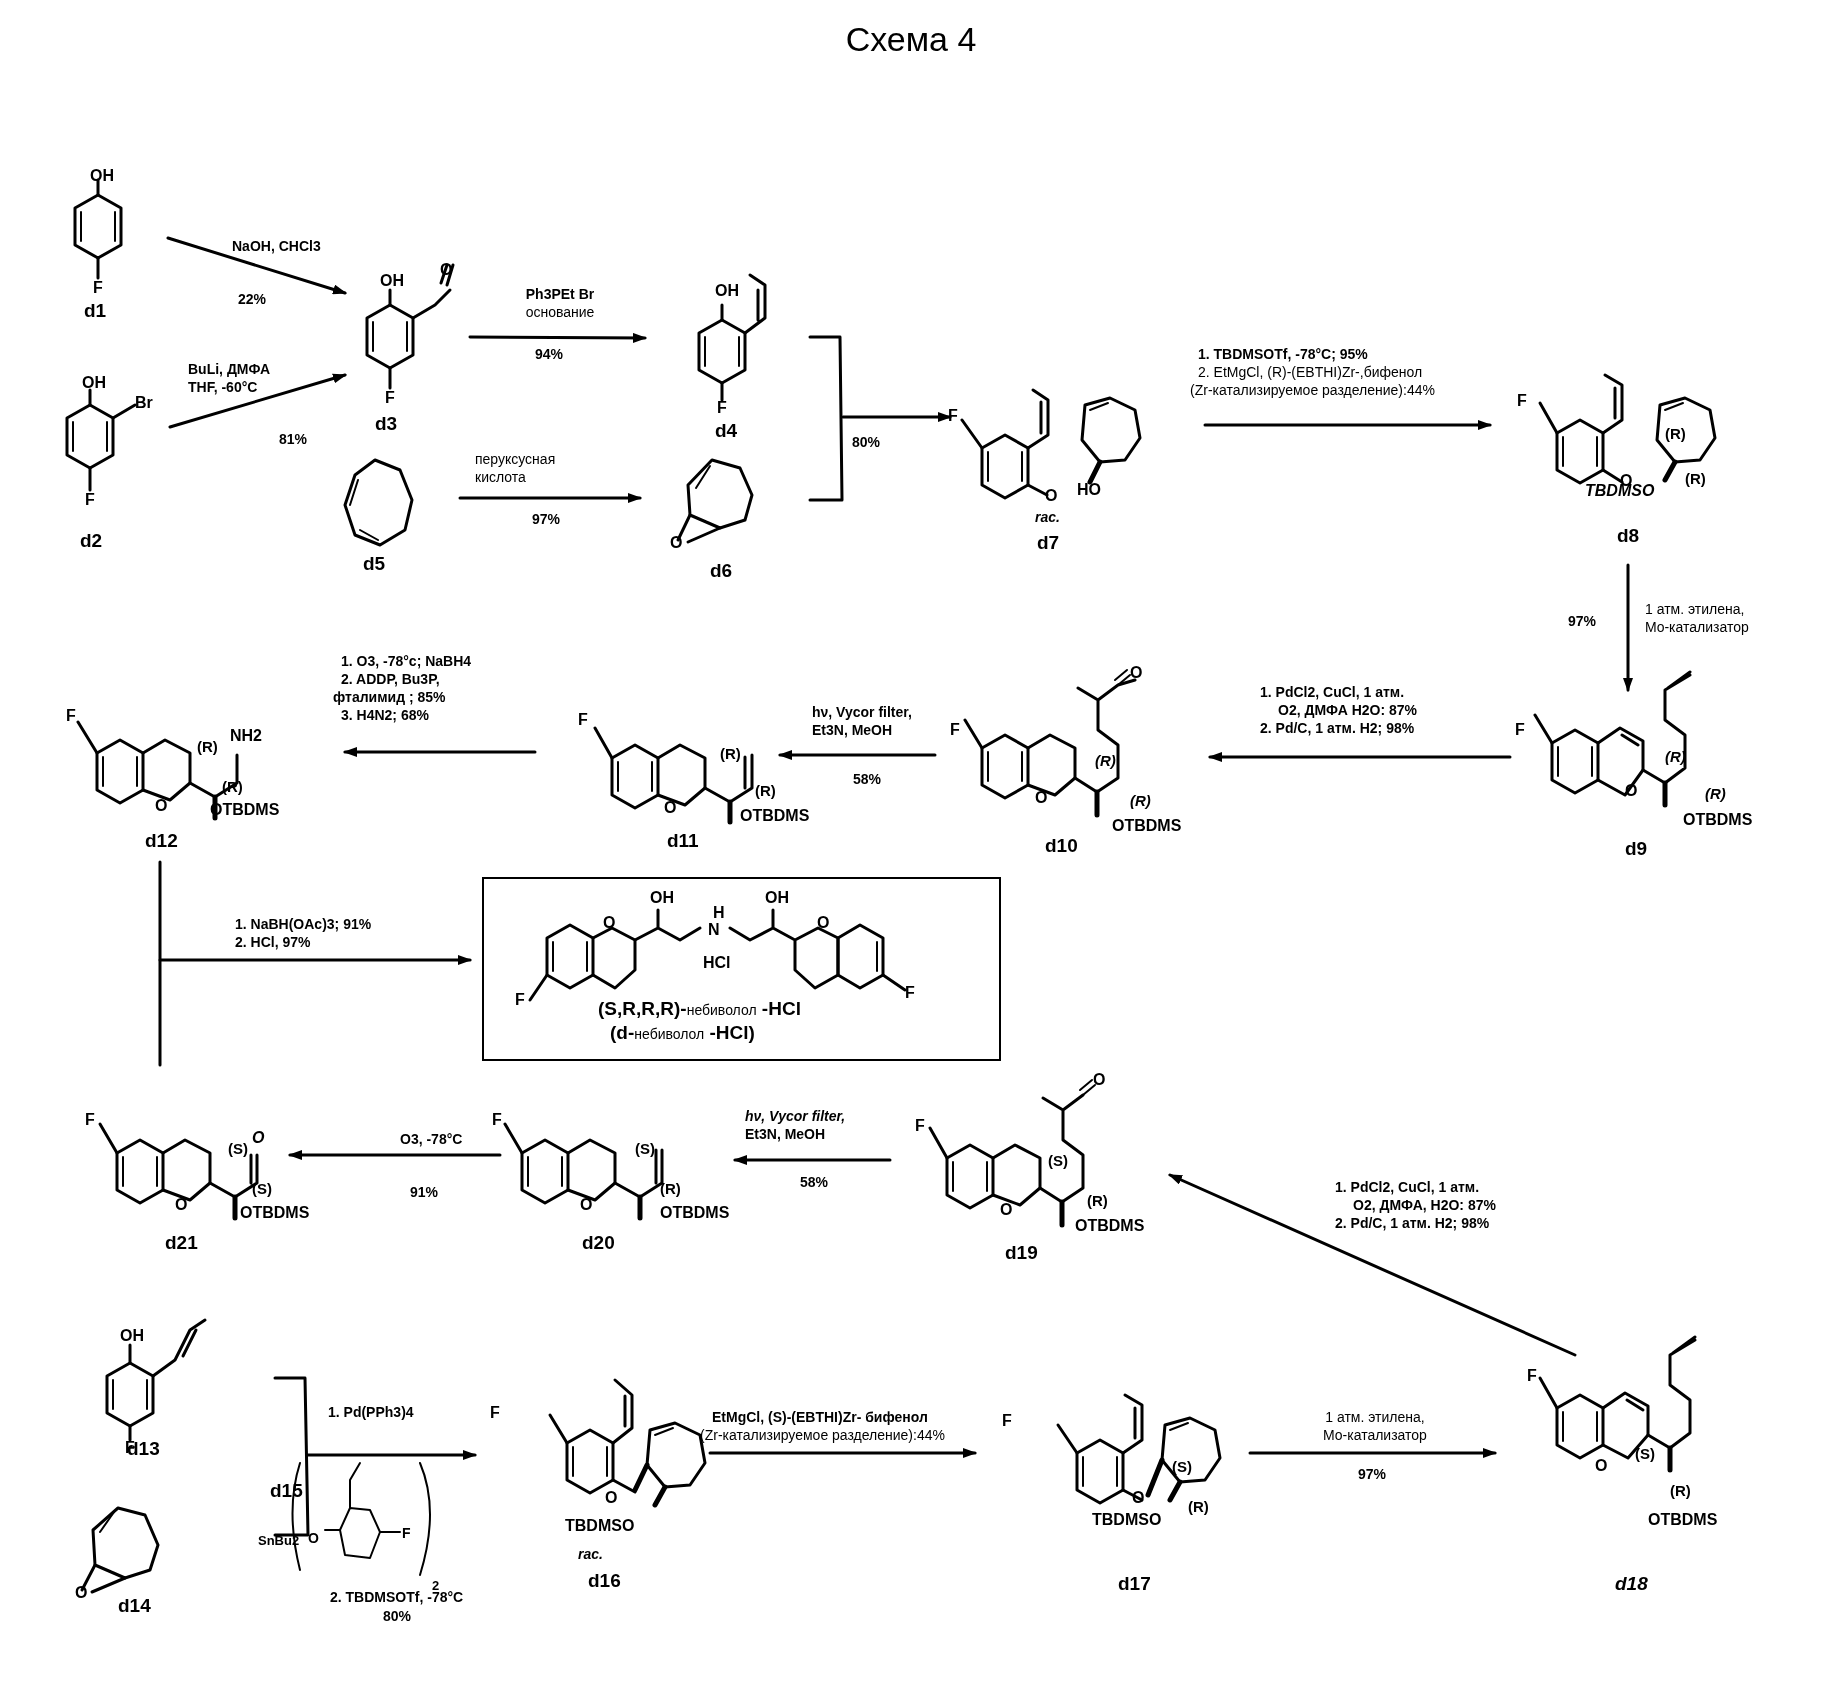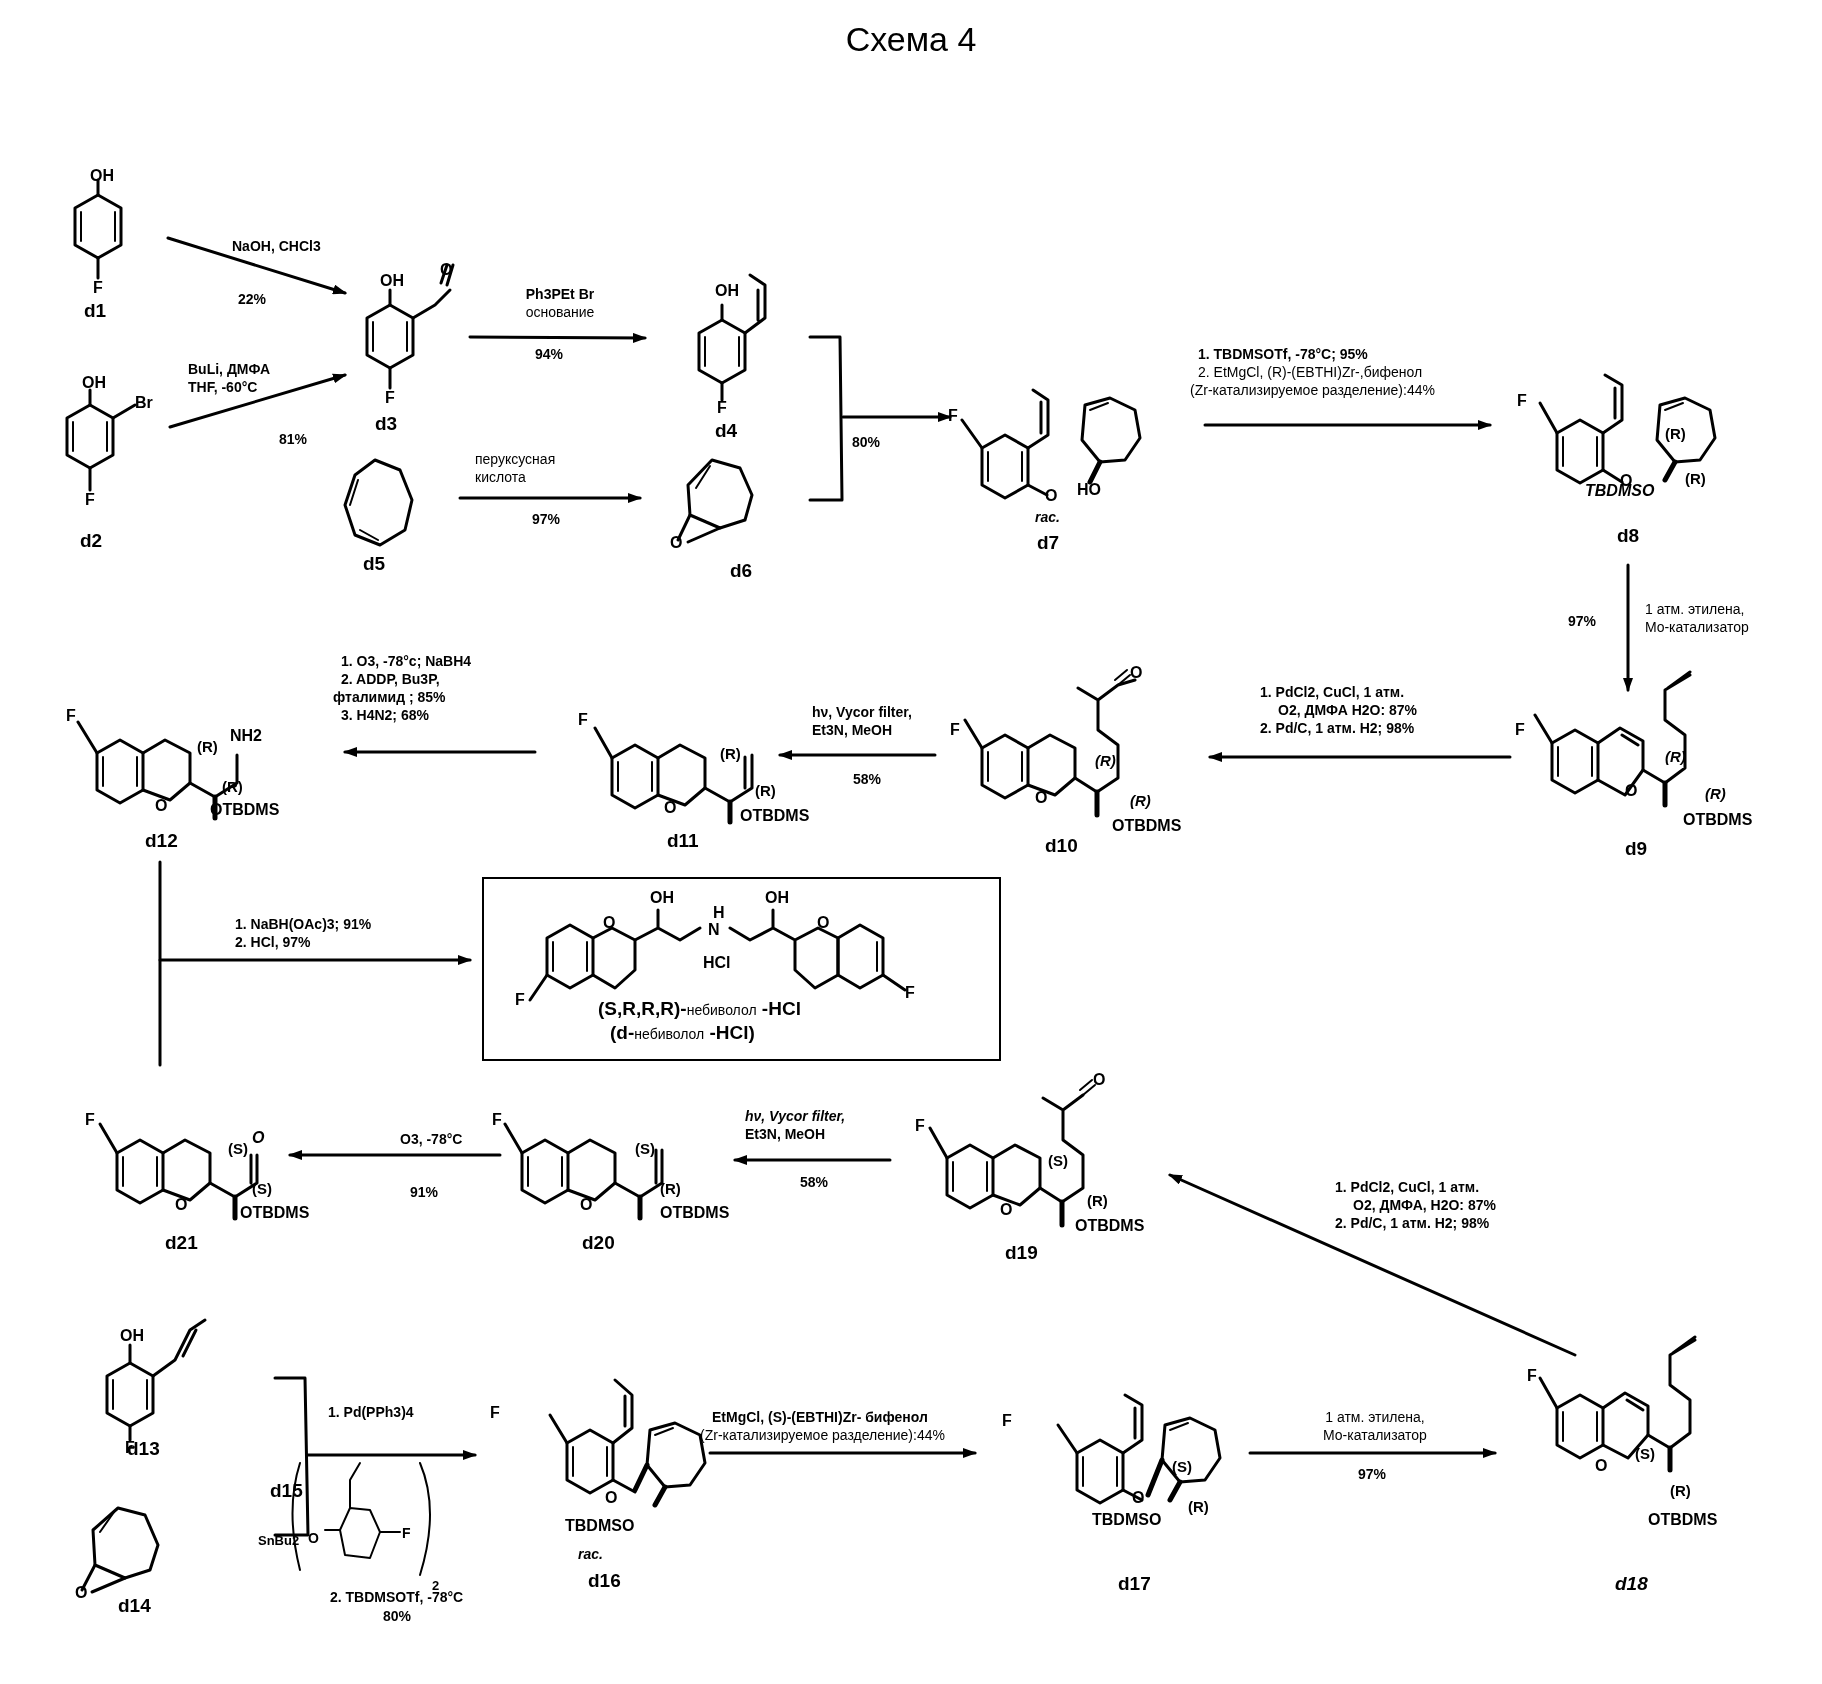--- a/index.html
+++ b/index.html
@@ -242,21 +242,21 @@
 <div class="atom" style="left:440px;top:262px;">O</div>
 <div class="atom" style="left:385px;top:390px;">F</div>
 <div class="lbl" style="left:375px;top:413px;">d3</div>
 
 <div class="atom" style="left:715px;top:283px;">OH</div>
 <div class="atom" style="left:717px;top:400px;">F</div>
 <div class="lbl" style="left:715px;top:420px;">d4</div>
 
 <div class="lbl" style="left:363px;top:553px;">d5</div>
 <div class="atom" style="left:670px;top:535px;">O</div>
-<div class="lbl" style="left:710px;top:560px;margin-left:20px;">d6</div>
+<div class="lbl" style="left:710px;top:560px;">d6</div>
 
 <div class="atom" style="left:948px;top:408px;">F</div>
 <div class="atom" style="left:1045px;top:488px;">O</div>
 <div class="atom" style="left:1077px;top:482px;">HO</div>
 <div class="cond" style="left:1035px;top:508px;font-style:italic;font-weight:bold;">rac.</div>
 <div class="lbl" style="left:1037px;top:532px;">d7</div>
 
 <div class="atom" style="left:1517px;top:393px;">F</div>
 <div class="atom" style="left:1620px;top:473px;">O</div>
 <div class="atom" style="left:1585px;top:483px;font-style:italic;">TBDMSO</div>

